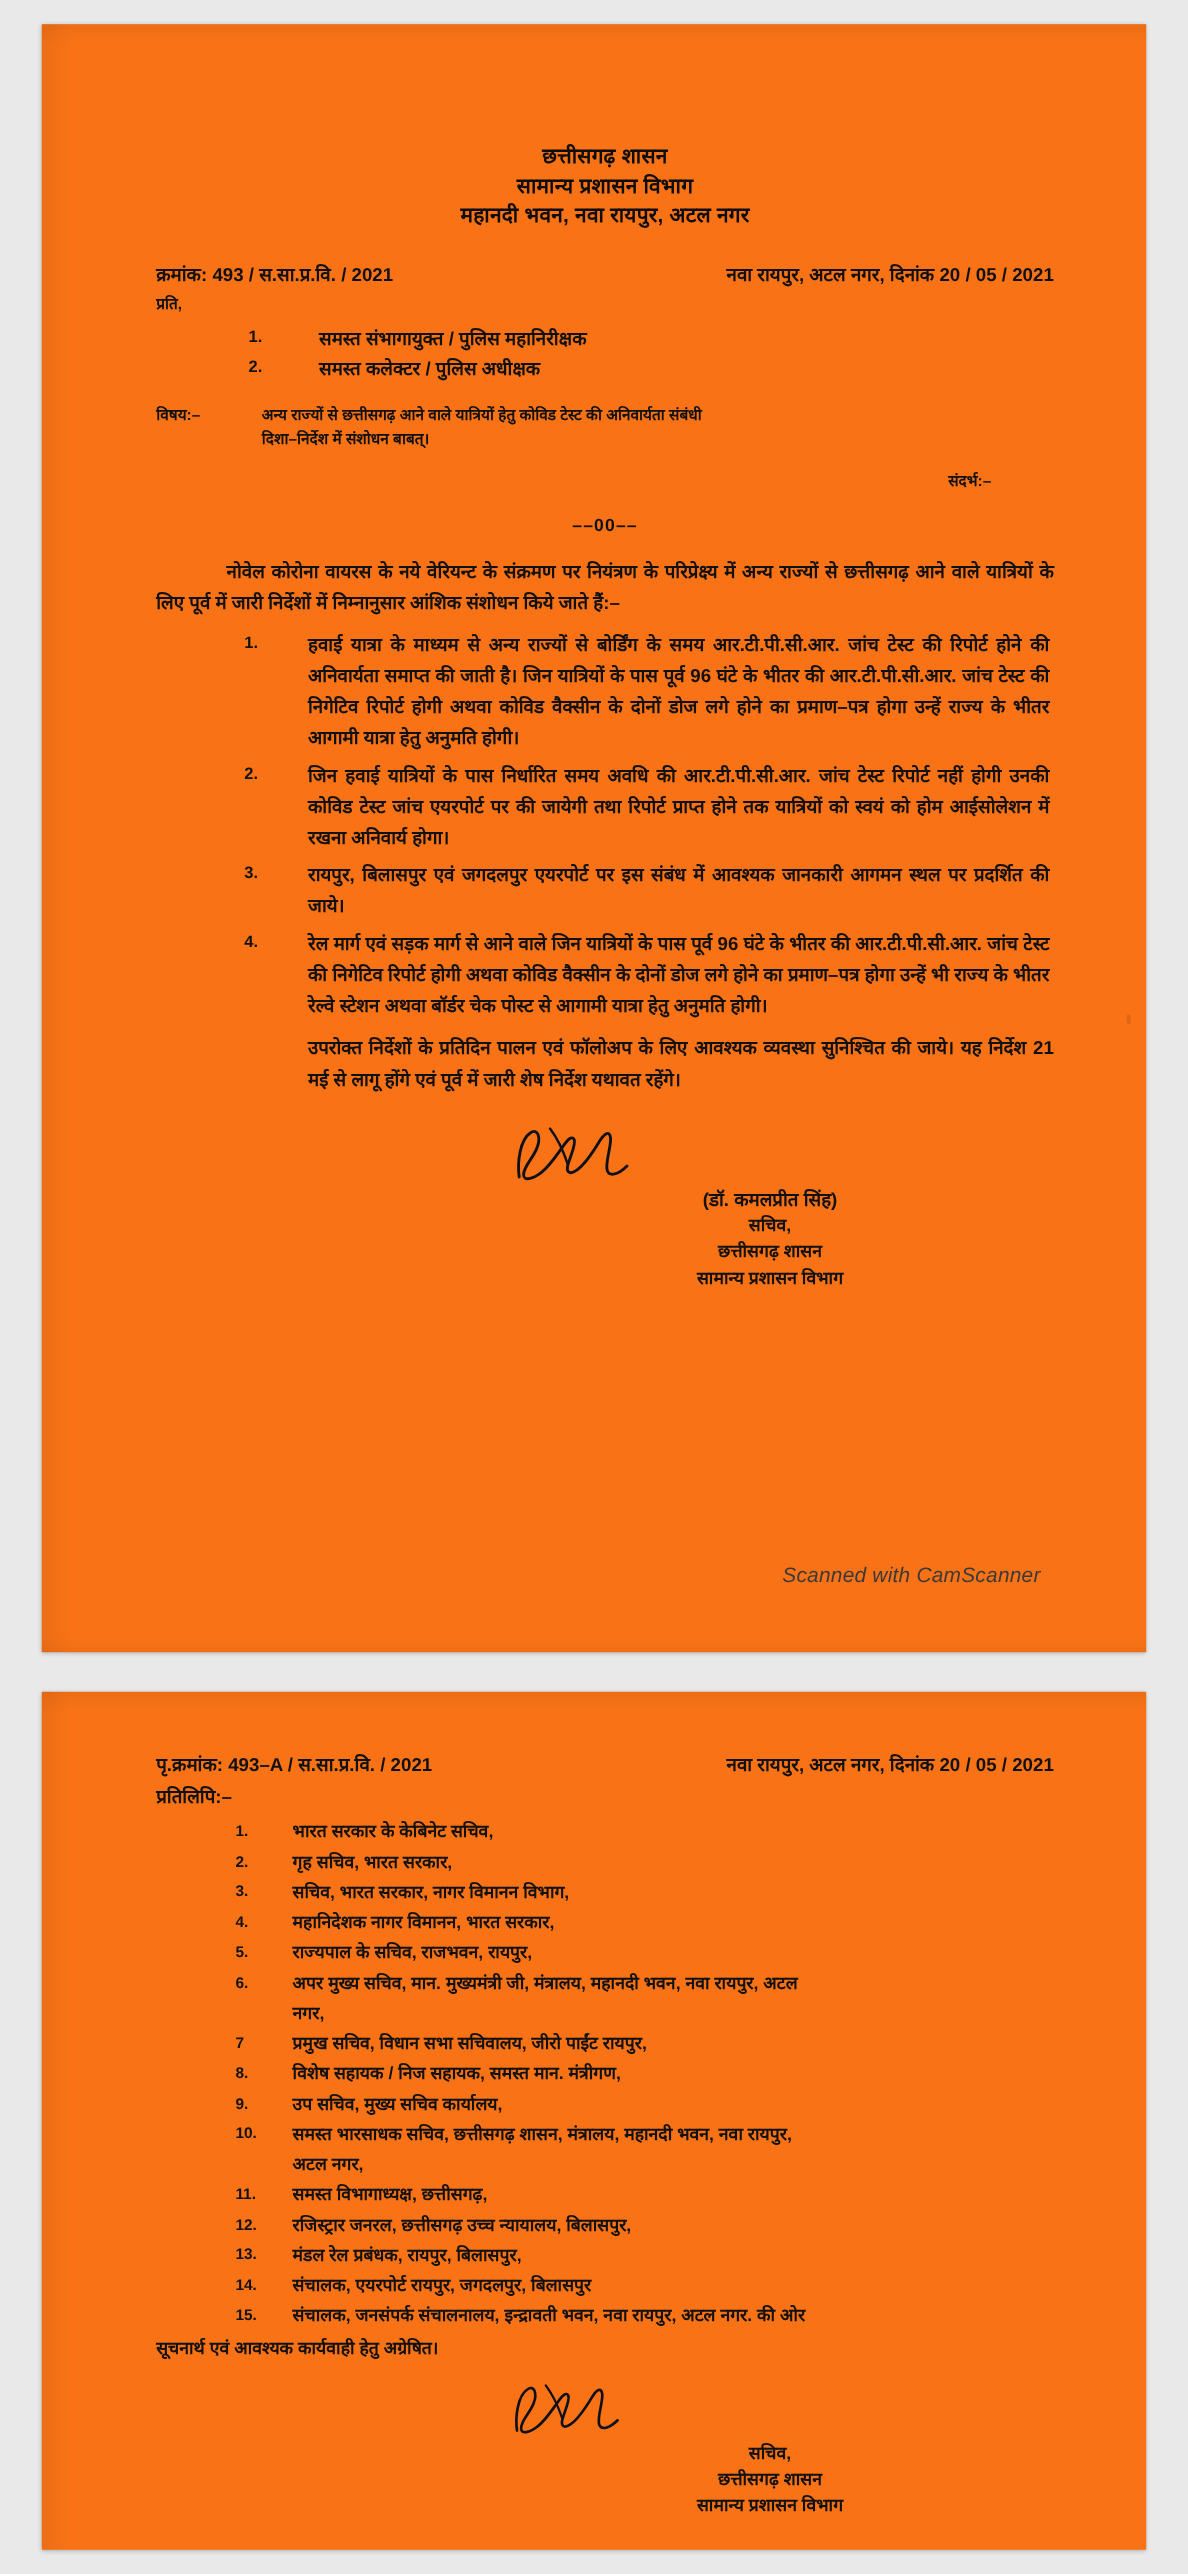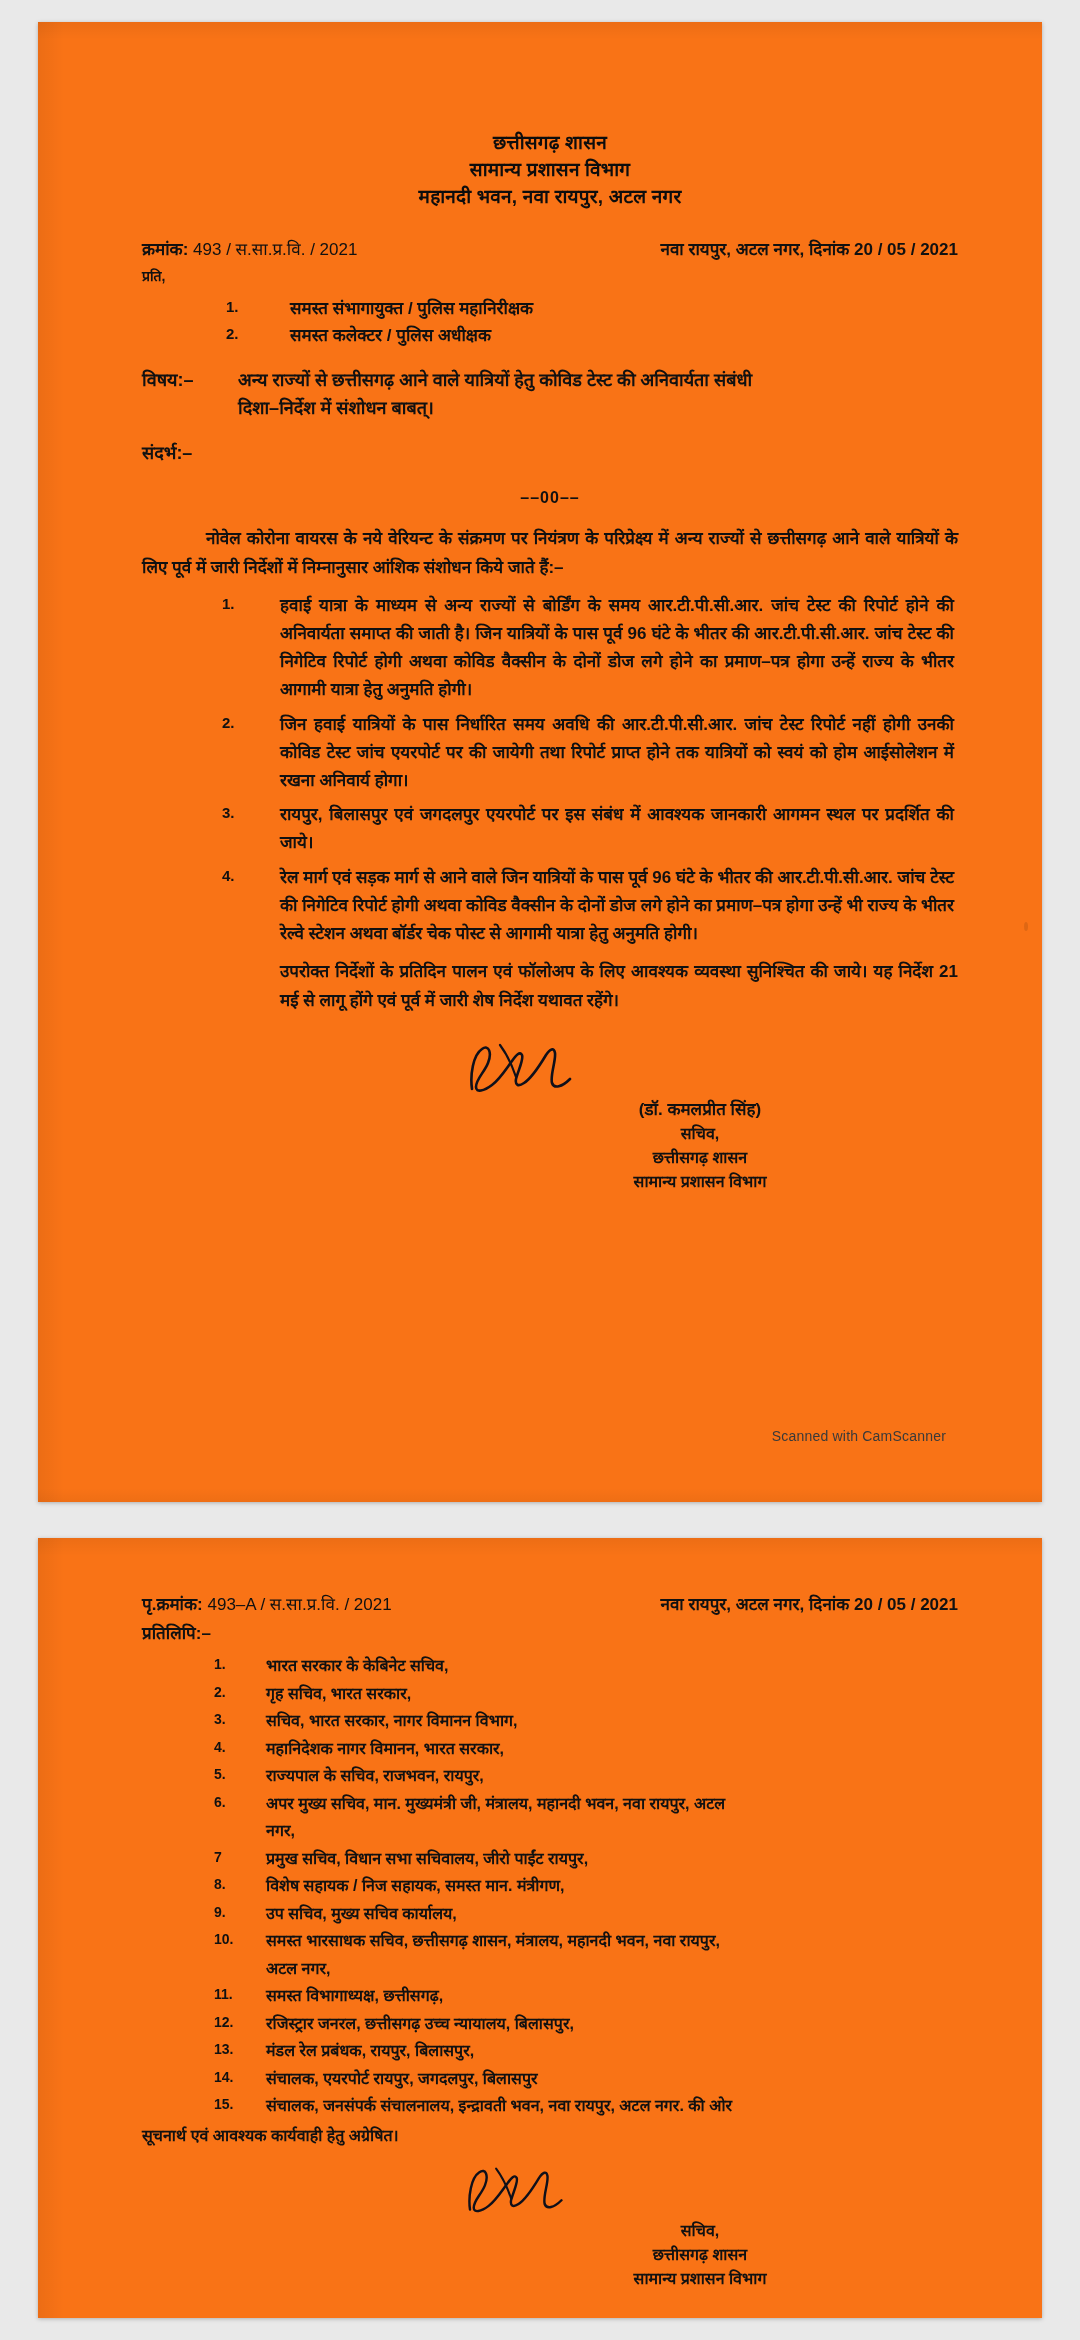--- a/index.html
+++ b/index.html
@@ -82,21 +82,21 @@
   .meta-row {
     display: flex;
     justify-content: space-between;
     align-items: baseline;
     margin-top: 26px;
     font-size: 17px;
     font-weight: 700;
   }
   .meta-left { white-space: nowrap; }
   .meta-right { white-space: nowrap; }
-  .meta-num { font-weight: 400; }
+  .meta-num { font-weight: 700; }
 
   .to-label {
     font-size: 14px;
     font-weight: 700;
     margin-top: 6px;
   }
 
   .addressee-list {
     margin: 10px 0 0 0;
     padding: 0;
@@ -112,22 +112,23 @@
     width: 64px;
     flex: 0 0 64px;
     padding-left: 84px;
     box-sizing: content-box;
     font-size: 15px;
   }
 
   .field-row {
     display: flex;
     margin-top: 16px;
-    font-size: 18px;
+    font-size: 14px;
     line-height: 1.58;
+    justify-content: flex-end;
   }
   .field-label {
     flex: 0 0 96px;
     font-weight: 700;
     white-space: nowrap;
   }
   .field-value {
     flex: 1 1 auto;
     font-weight: 700;
     text-align: justify;
@@ -209,25 +210,26 @@
     font-size: 16px;
     font-weight: 700;
     line-height: 1.5;
   }
 
   
   .camscanner {
     position: absolute;
     right: 96px;
     bottom: 58px;
-    font-size: 14px;
+    font-size: 19px;
     color: #3a3a3a;
     font-family: "Liberation Sans", sans-serif;
     letter-spacing: 0.2px;
     white-space: nowrap;
+    font-style: italic;
   }
 
   
   .copy-label {
     font-size: 17px;
     font-weight: 700;
     margin-top: 6px;
   }
   .copy-list {
     margin: 8px 0 0 0;

